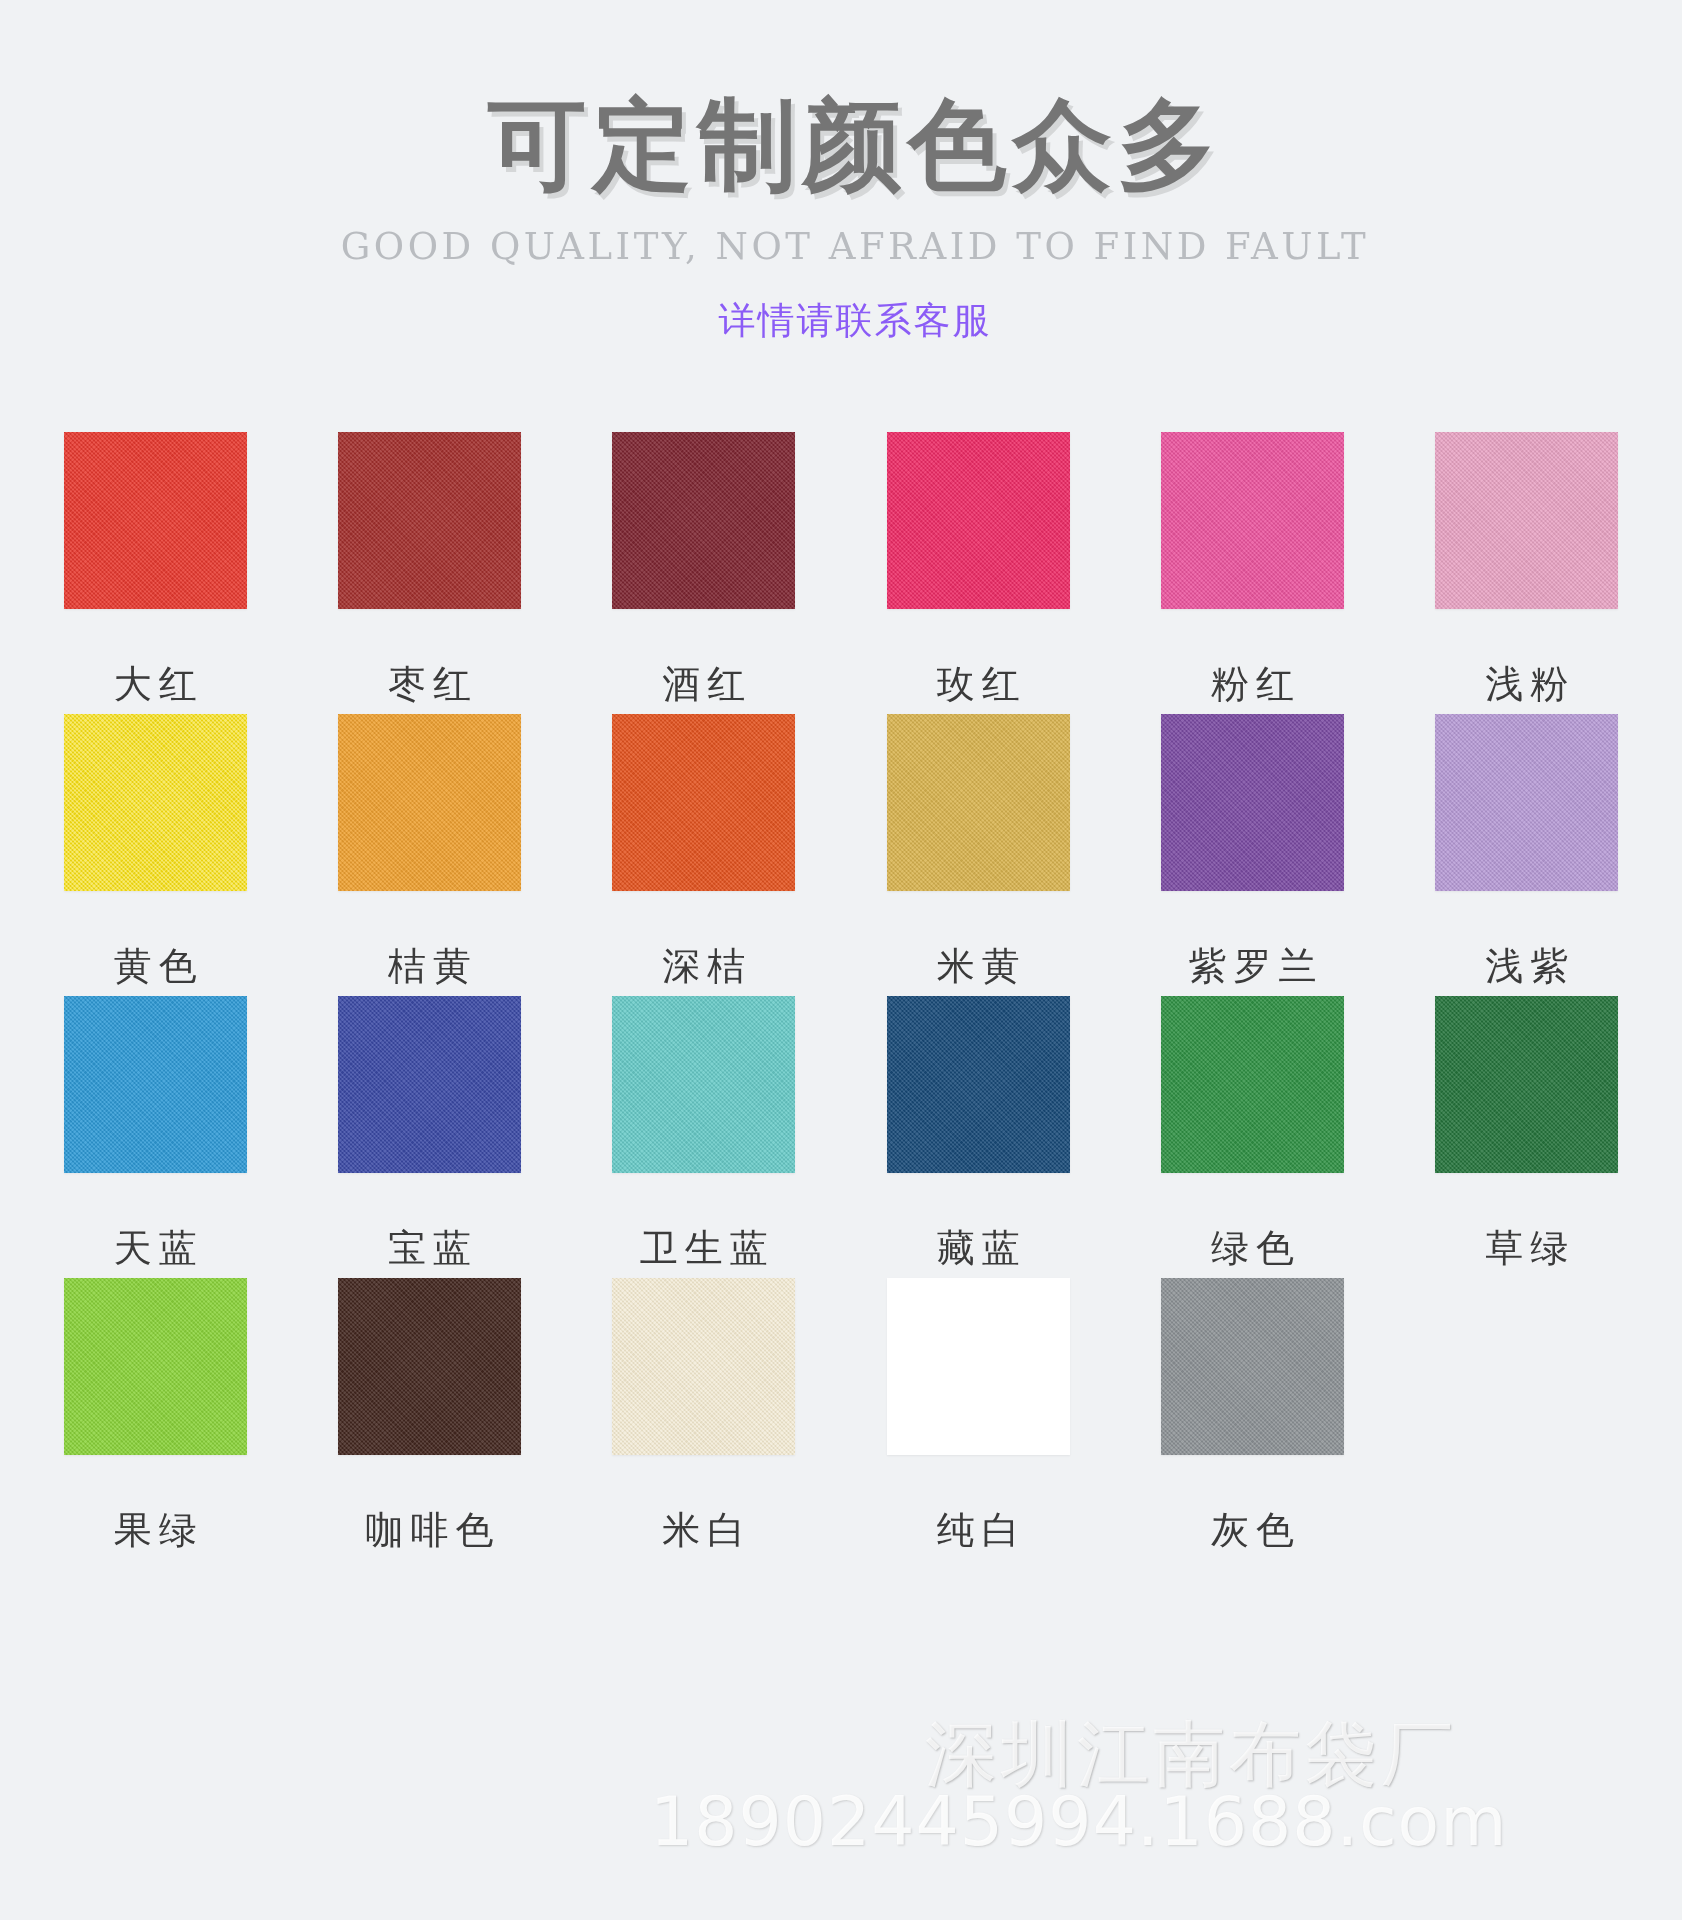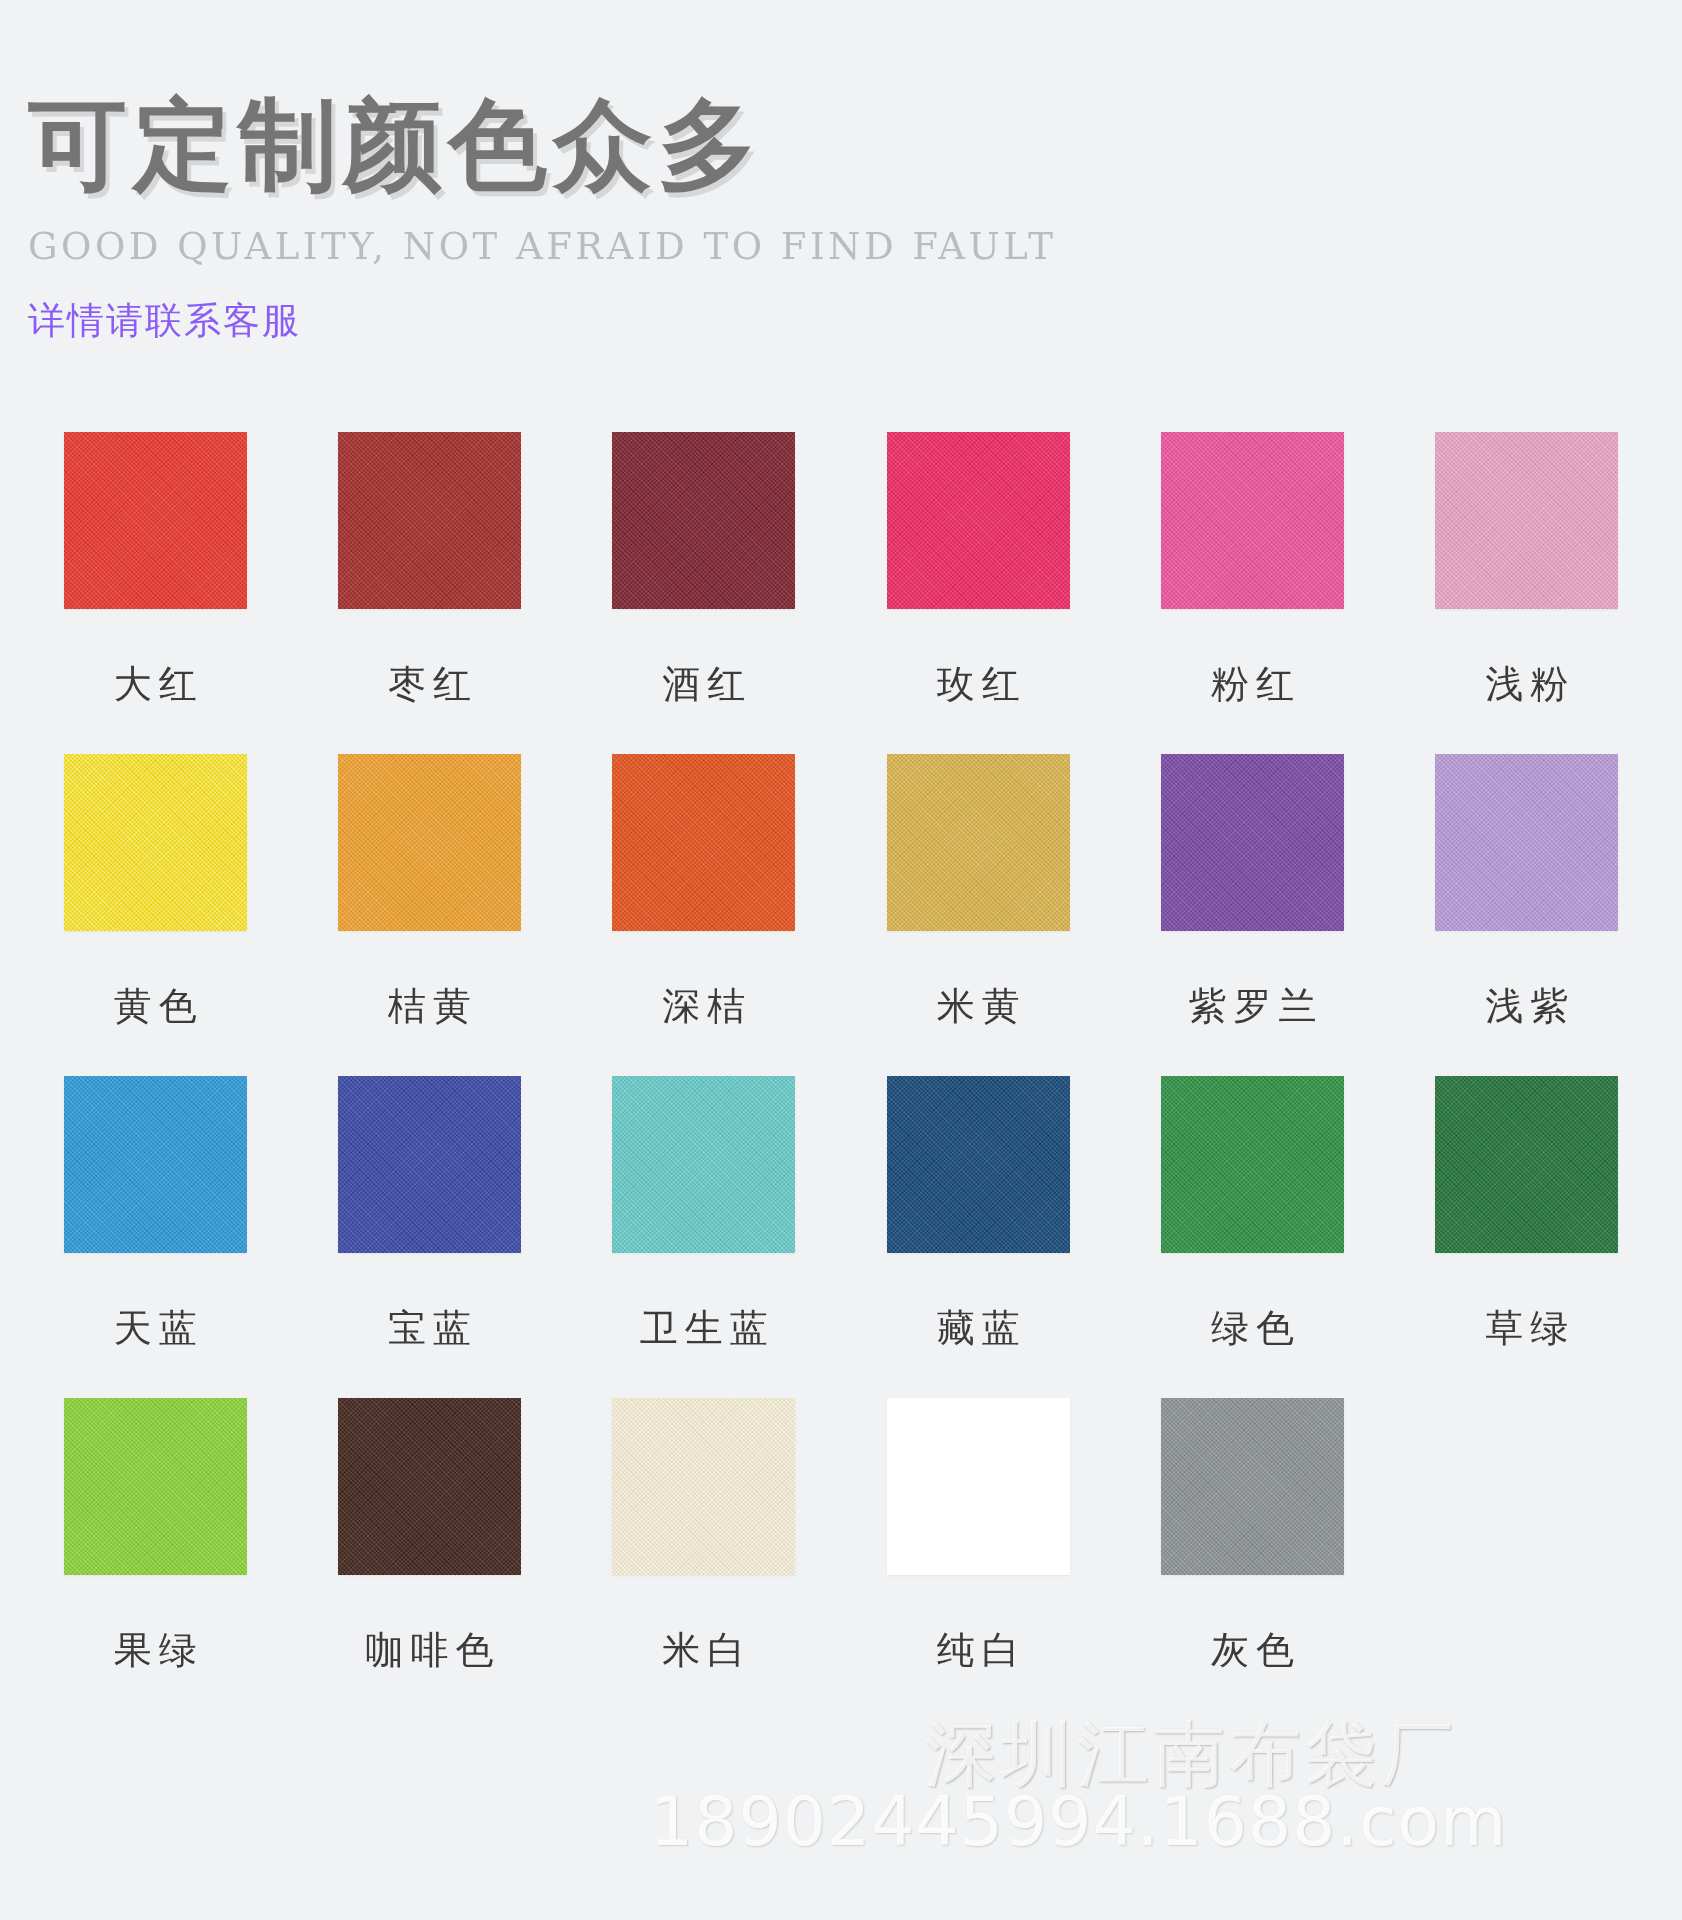--- a/index.html
+++ b/index.html
@@ -5,21 +5,21 @@
   html,body{margin:0;padding:0;}
   body{
     width:1682px;height:1920px;
     background:#f0f2f4;
     font-family:"DejaVu Sans","Liberation Sans",sans-serif;
     overflow:hidden;position:relative;
   }
   .page{position:relative;width:1682px;height:1920px;}
 
   
-  .header{text-align:left;padding-top:92px;padding-left:28px;}
+  .header{text-align:center;padding-top:92px;padding-left:28px;}
   .title{
     font-size:99px;line-height:1.08;font-weight:bold;
     color:#757575;letter-spacing:6px;
     text-shadow:4px 5px 0 rgba(120,120,120,0.22);
     font-family:"DejaVu Sans","Liberation Sans",sans-serif;
   }
   .subtitle{
     margin-top:26px;
     font-family:"DejaVu Serif","Liberation Serif",serif;
     font-size:37px;font-weight:normal;letter-spacing:3.5px;
@@ -34,21 +34,21 @@
   .grid{
     position:absolute;top:432px;left:0;width:1682px;
     display:grid;
     grid-template-columns:repeat(6,1fr);
     row-gap:0px;
     padding:0 18px;
     box-sizing:border-box;
   }
   .cell{
     display:flex;flex-direction:column;align-items:center;
-    height:322px;
+    height:282px;
   }
   .swatch{
     width:183px;height:177px;
     position:relative;
     background-repeat:repeat;
     background-size:6px 6px;
     box-shadow:0 1px 2px rgba(0,0,0,0.06);
   }
   .swatch::after{
     content:"";position:absolute;inset:0;

